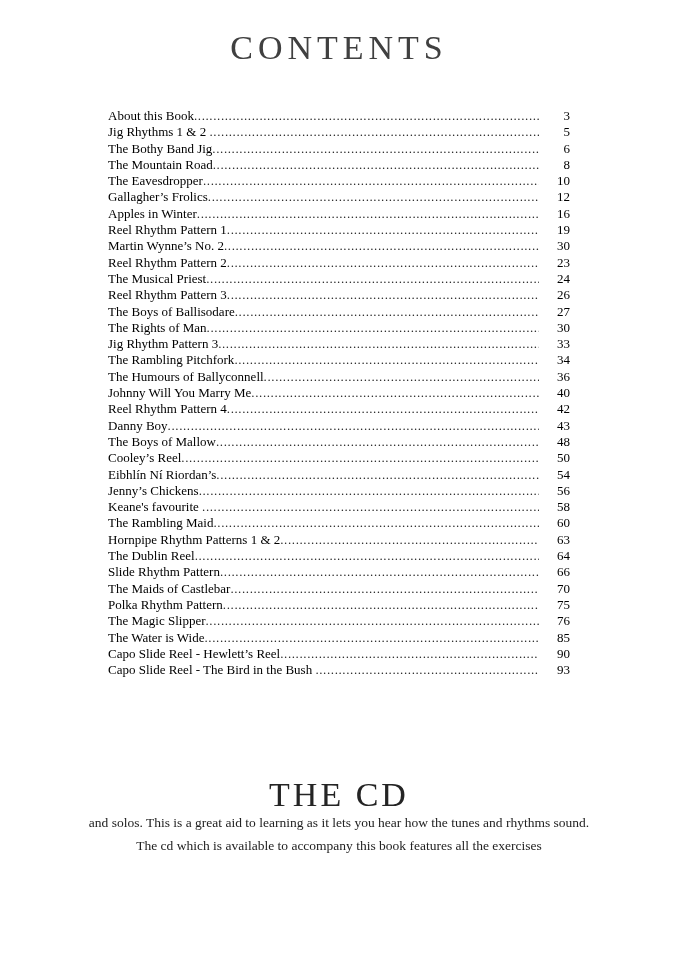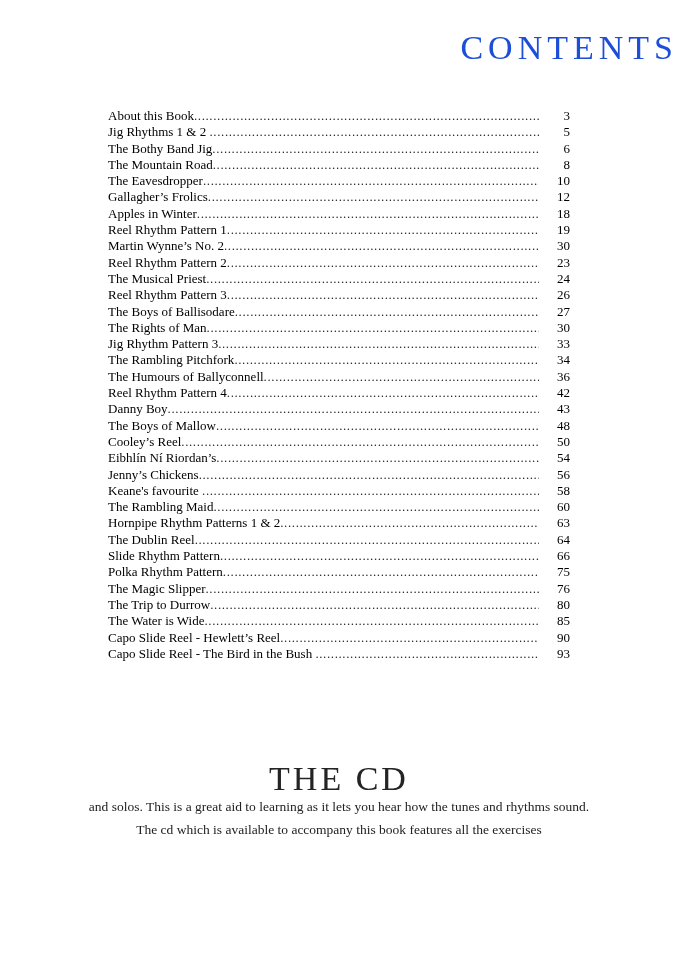--- a/index.html
+++ b/index.html
@@ -17,22 +17,22 @@
     font-family: "Liberation Serif", "DejaVu Serif", serif;
     overflow: hidden;
   }
   .main-title {
     margin: 0;
     padding-top: 28px;
     font-size: 34px;
     line-height: 40px;
     font-weight: 500;
     letter-spacing: 5px;
-    text-align: right;
-    color: #1d4ed8;
+    text-align: center;
+    color: #404040;
   }
   .toc {
     margin: 40px auto 0 108px;
     width: 462px;
   }
   .row {
     display: flex;
     align-items: baseline;
     height: 16.3px;
     font-size: 13px;
@@ -121,21 +121,21 @@
 
     <div class="row">
       <span class="row-title">Gallagher’s Frolics</span>
       <span class="dots"></span>
       <span class="page-num">12</span>
     </div>
 
     <div class="row">
       <span class="row-title">Apples in Winter</span>
       <span class="dots"></span>
-      <span class="page-num">18</span>
+      <span class="page-num">16</span>
     </div>
 
     <div class="row">
       <span class="row-title">Reel Rhythm Pattern 1</span>
       <span class="dots"></span>
       <span class="page-num">19</span>
     </div>
 
     <div class="row">
       <span class="row-title">Martin Wynne’s No. 2</span>
@@ -184,20 +184,25 @@
       <span class="dots"></span>
       <span class="page-num">34</span>
     </div>
 
     <div class="row">
       <span class="row-title">The Humours of Ballyconnell</span>
       <span class="dots"></span>
       <span class="page-num">36</span>
     </div>
 
+    <div class="row">
+      <span class="row-title">Johnny Will You Marry Me</span>
+      <span class="dots"></span>
+      <span class="page-num">40</span>
+    </div>
 
     <div class="row">
       <span class="row-title">Reel Rhythm Pattern 4</span>
       <span class="dots"></span>
       <span class="page-num">42</span>
     </div>
 
     <div class="row">
       <span class="row-title">Danny Boy</span>
       <span class="dots"></span>
@@ -252,38 +257,38 @@
       <span class="page-num">64</span>
     </div>
 
     <div class="row">
       <span class="row-title">Slide Rhythm Pattern</span>
       <span class="dots"></span>
       <span class="page-num">66</span>
     </div>
 
 
+    <div class="row">
+      <span class="row-title">The Maids of Castlebar</span>
+      <span class="dots"></span>
+      <span class="page-num">70</span>
+    </div>
 
     <div class="row">
       <span class="row-title">Polka Rhythm Pattern</span>
       <span class="dots"></span>
       <span class="page-num">75</span>
     </div>
 
     <div class="row">
       <span class="row-title">The Magic Slipper</span>
       <span class="dots"></span>
       <span class="page-num">76</span>
     </div>
 
-    <div class="row">
-      <span class="row-title">The Trip to Durrow</span>
-      <span class="dots"></span>
-      <span class="page-num">80</span>
-    </div>
 
     <div class="row">
       <span class="row-title">The Water is Wide</span>
       <span class="dots"></span>
       <span class="page-num">85</span>
     </div>
 
     <div class="row">
       <span class="row-title">Capo Slide Reel - Hewlett’s Reel</span>
       <span class="dots"></span>

